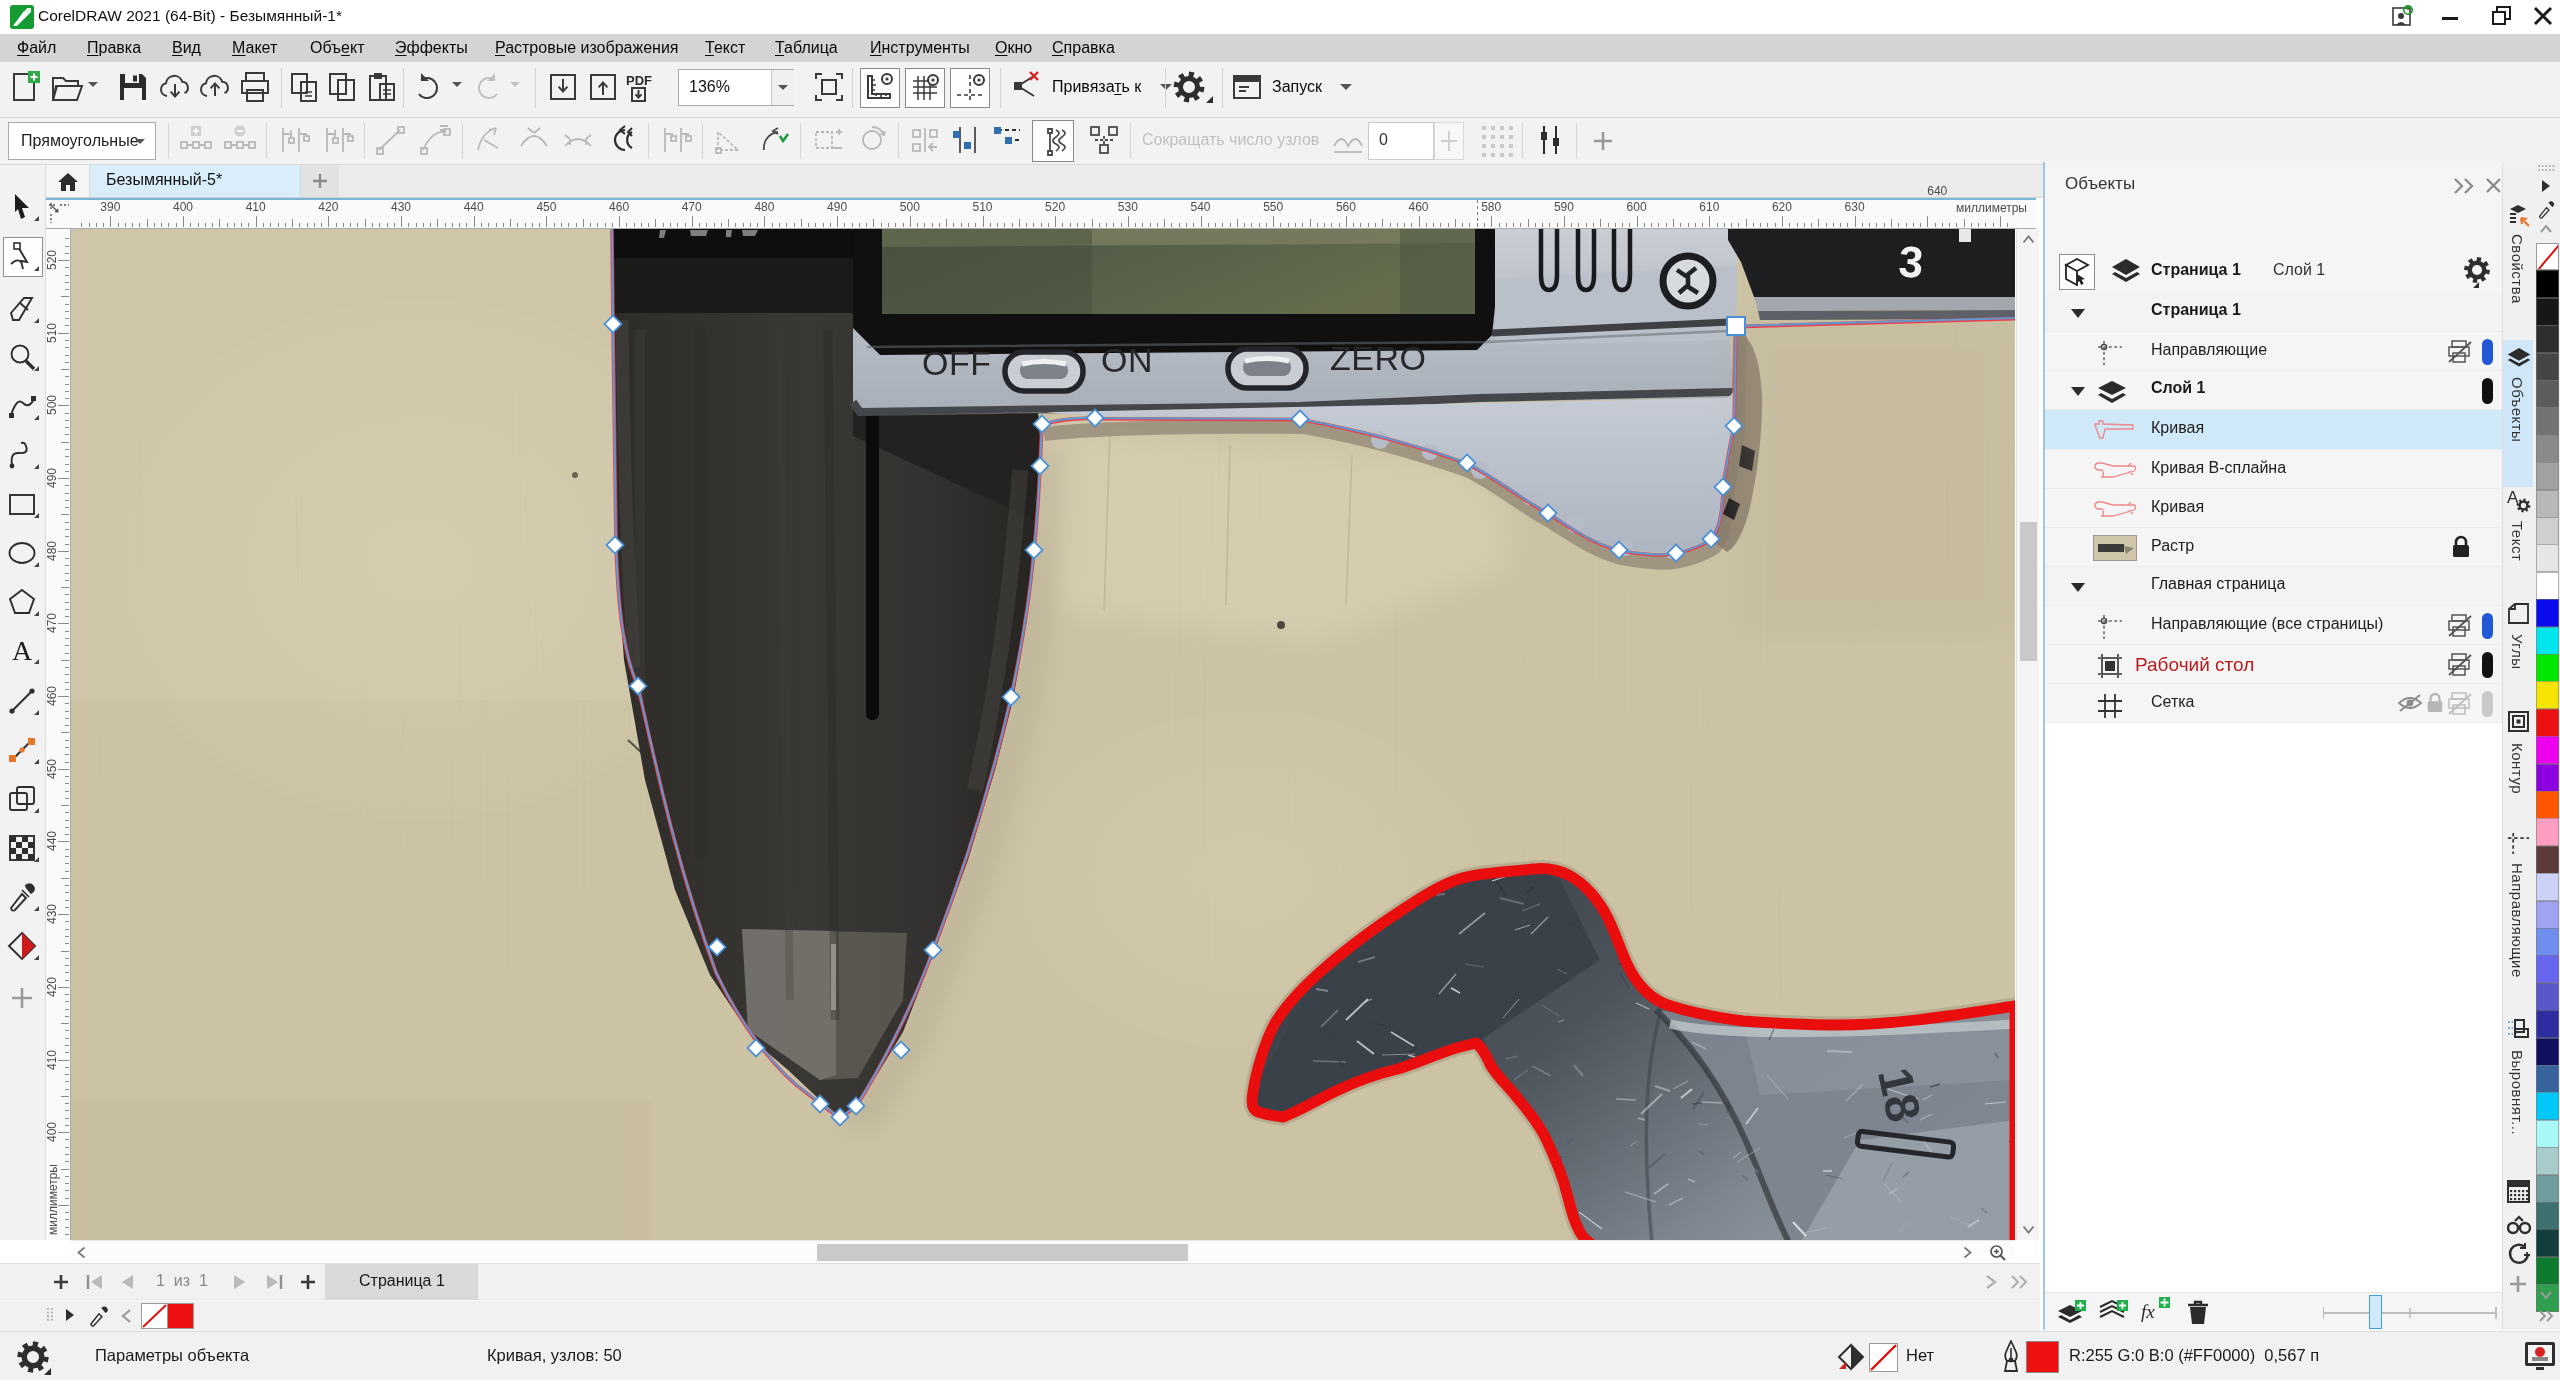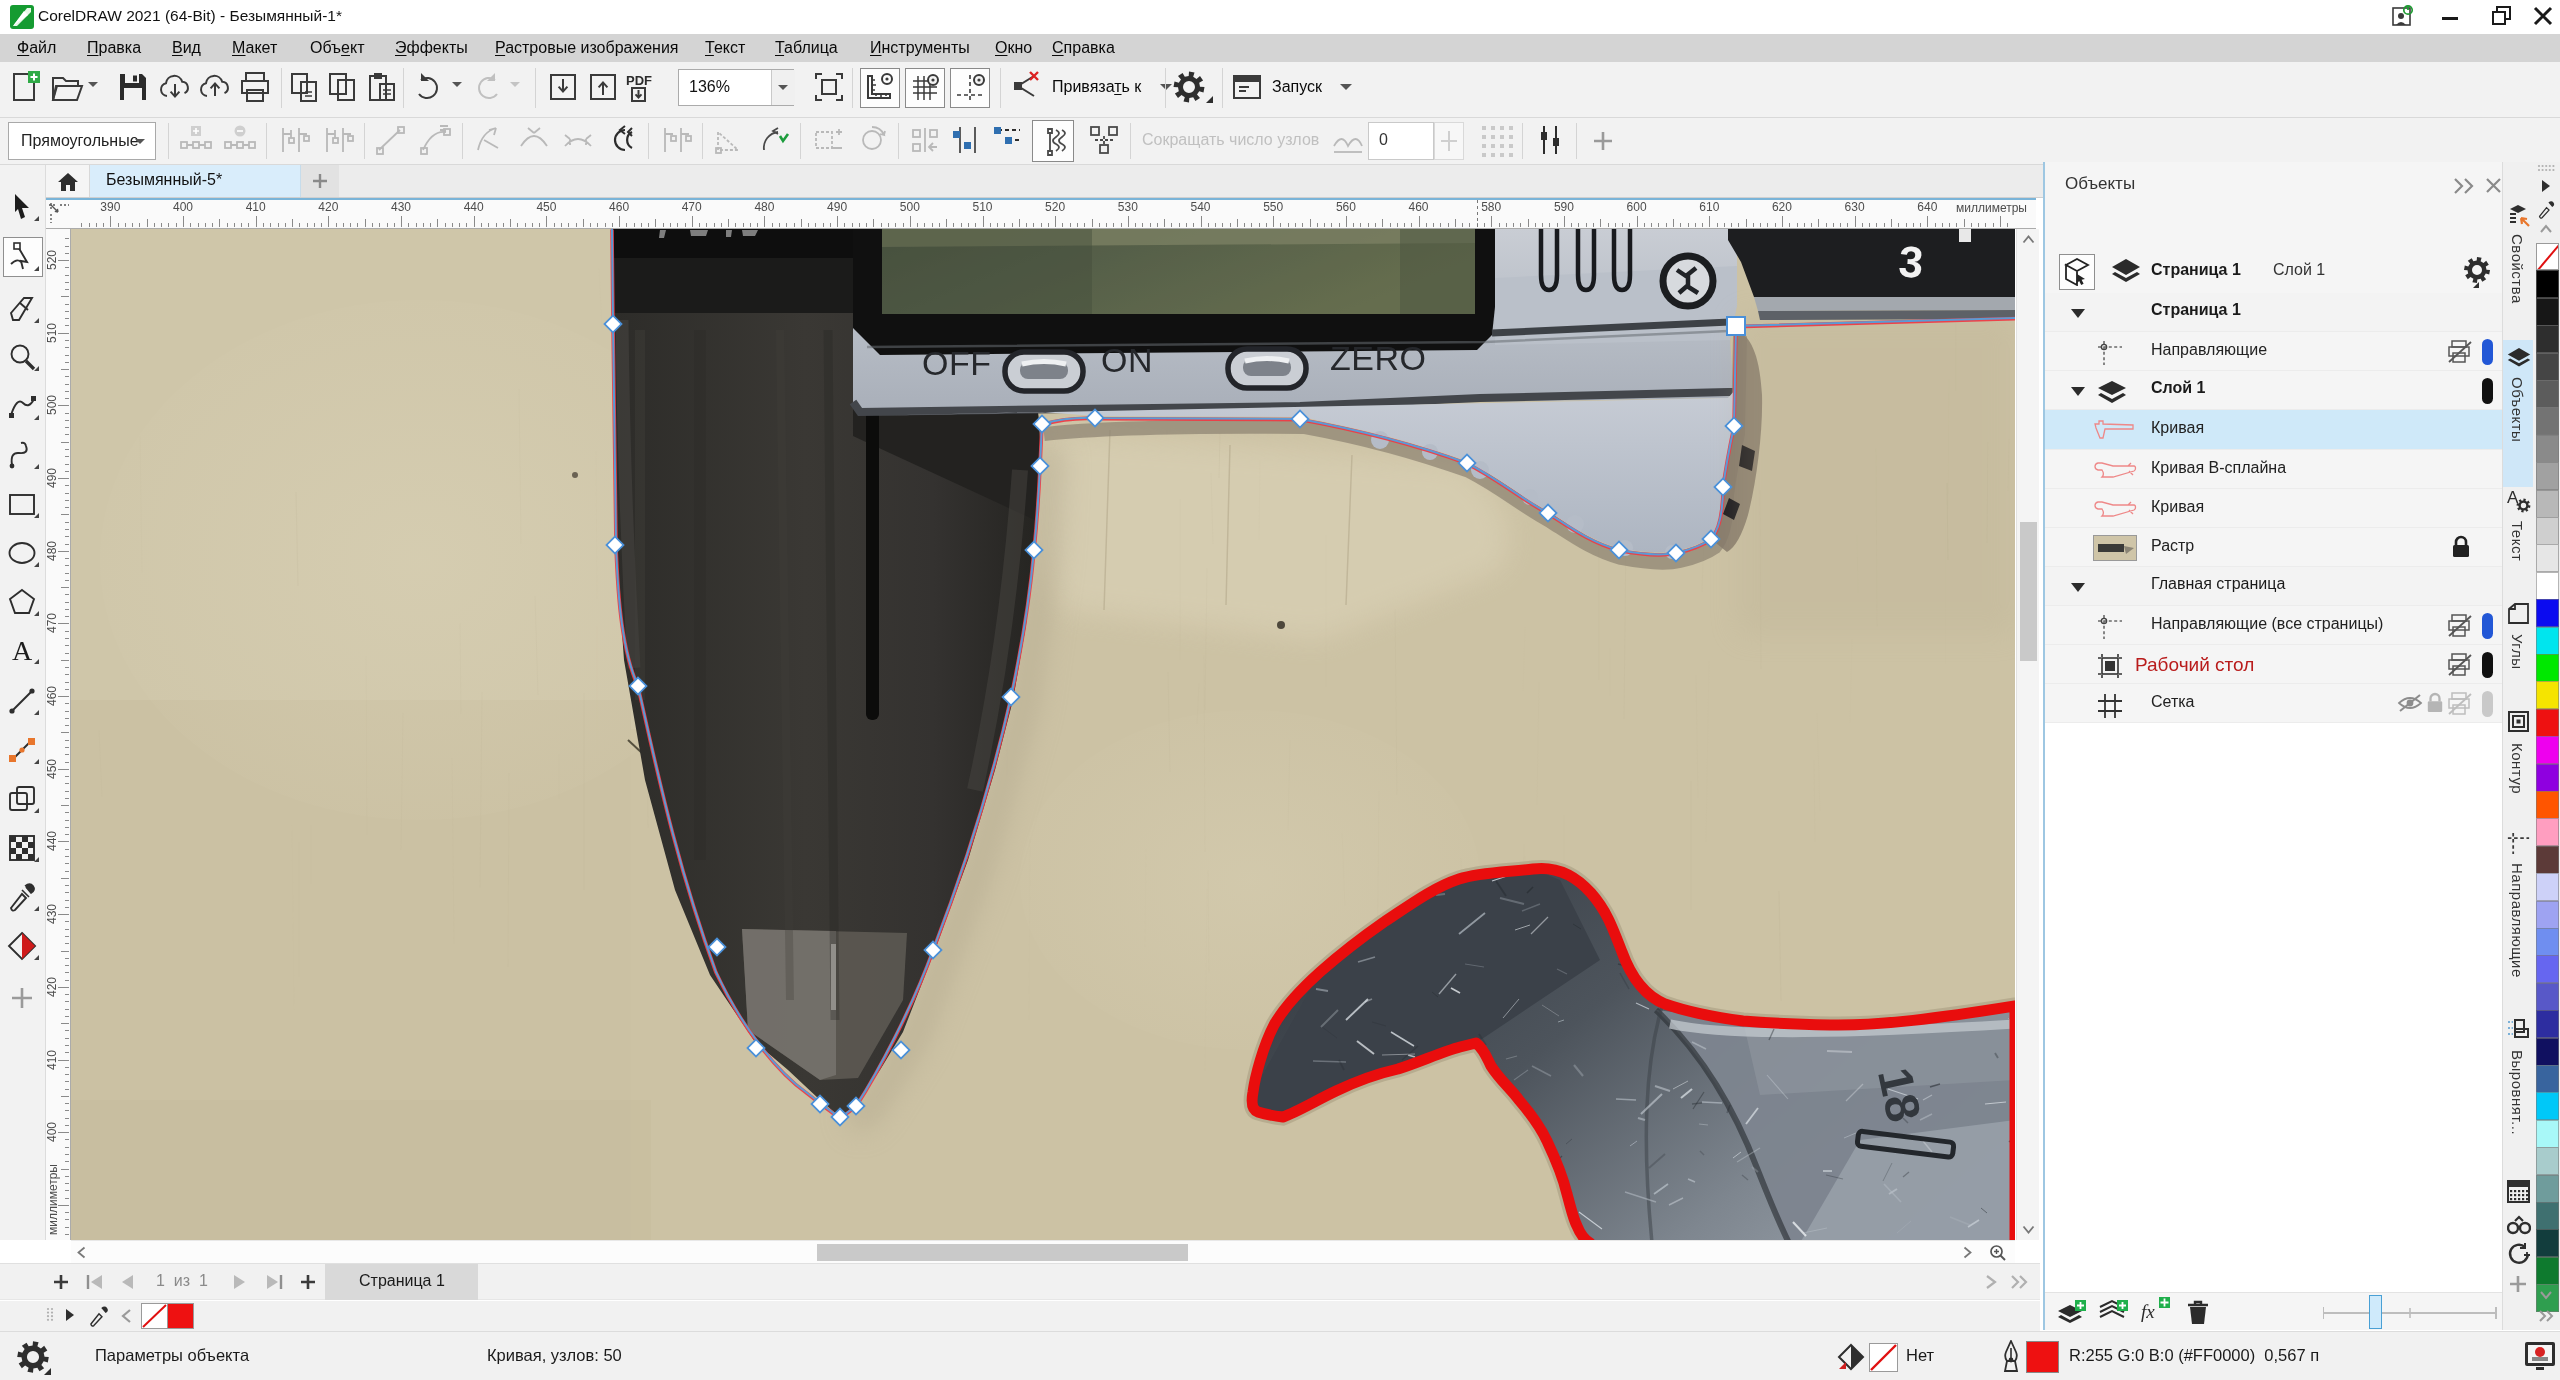--- a/index.html
+++ b/index.html
@@ -634,21 +634,21 @@
 <div style="position:absolute;left:1180.5px;top:200px;width:40px;text-align:center;font-size:12px;color:#4d4d4d">540</div>
 <div style="position:absolute;left:1253.2px;top:200px;width:40px;text-align:center;font-size:12px;color:#4d4d4d">550</div>
 <div style="position:absolute;left:1325.9px;top:200px;width:40px;text-align:center;font-size:12px;color:#4d4d4d">560</div>
 <div style="position:absolute;left:1398.5px;top:200px;width:40px;text-align:center;font-size:12px;color:#4d4d4d">460</div>
 <div style="position:absolute;left:1471.2px;top:200px;width:40px;text-align:center;font-size:12px;color:#4d4d4d">580</div>
 <div style="position:absolute;left:1543.9px;top:200px;width:40px;text-align:center;font-size:12px;color:#4d4d4d">590</div>
 <div style="position:absolute;left:1616.6px;top:200px;width:40px;text-align:center;font-size:12px;color:#4d4d4d">600</div>
 <div style="position:absolute;left:1689.3px;top:200px;width:40px;text-align:center;font-size:12px;color:#4d4d4d">610</div>
 <div style="position:absolute;left:1761.9px;top:200px;width:40px;text-align:center;font-size:12px;color:#4d4d4d">620</div>
 <div style="position:absolute;left:1834.6px;top:200px;width:40px;text-align:center;font-size:12px;color:#4d4d4d">630</div>
-<div style="position:absolute;left:1907.3px;top:200px;width:40px;text-align:center;font-size:12px;color:#4d4d4d">640</div>
+<div style="position:absolute;left:1907.3px;top:184px;width:40px;text-align:right;font-size:12px;color:#4d4d4d">640</div>
 <div style="position:absolute;left:1956px;top:201px;font-size:12px;color:#4d4d4d">миллиметры</div>
   </div>
 <div class="abs" style="left:46px;top:229px;width:25px;height:1011px;background:#fafafa;border-right:1px solid #ababab"></div>
 <div class="abs" style="left:0;top:0;width:2560px;height:0">
     <div style="position:absolute;left:65px;top:238.2px;width:4px;height:1px;background:#8a8a8a"></div>
 <div style="position:absolute;left:65px;top:245.5px;width:4px;height:1px;background:#8a8a8a"></div>
 <div style="position:absolute;left:65px;top:252.7px;width:4px;height:1px;background:#8a8a8a"></div>
 <div style="position:absolute;left:58px;top:260.0px;width:11px;height:1px;background:#8a8a8a"></div>
 <div style="position:absolute;left:65px;top:267.3px;width:4px;height:1px;background:#8a8a8a"></div>
 <div style="position:absolute;left:65px;top:274.5px;width:4px;height:1px;background:#8a8a8a"></div>

